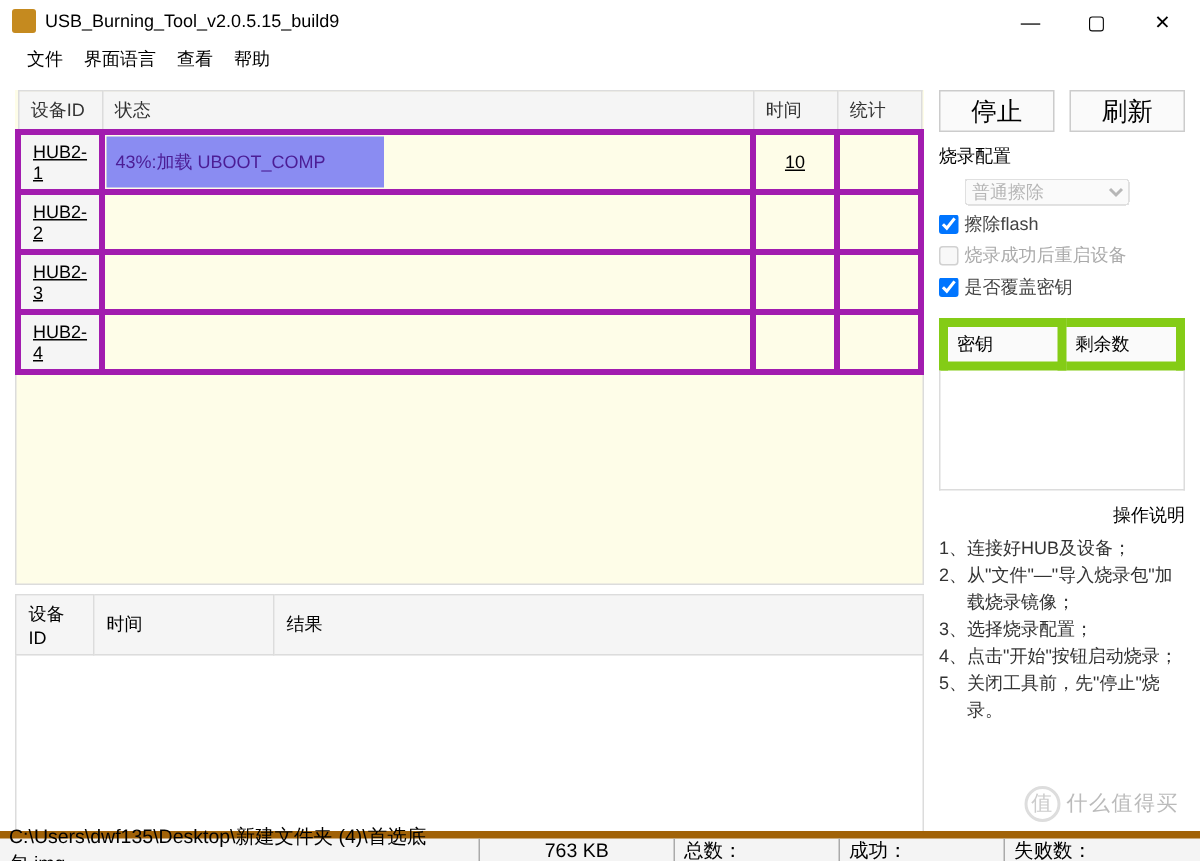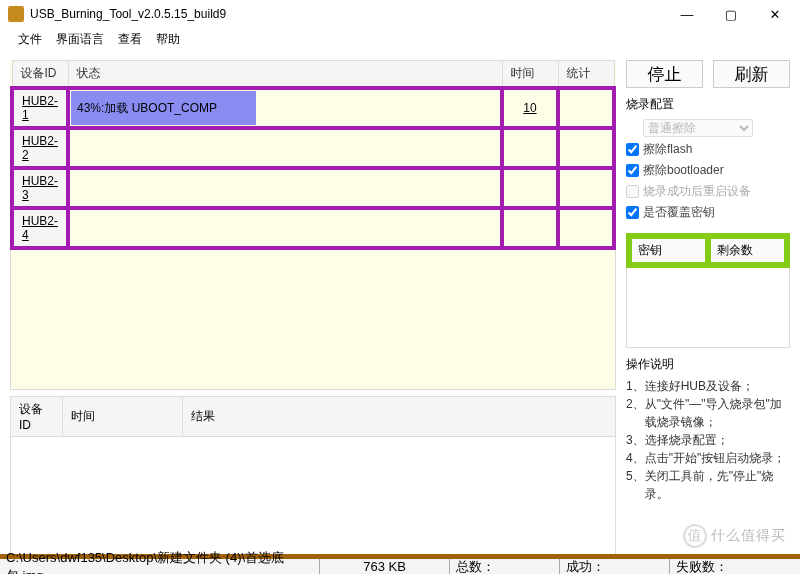--- a/index.html
+++ b/index.html
@@ -15,42 +15,42 @@
 
   .main { display: flex; padding: 10px; gap: 10px; height: 500px; }
   .left { flex: 1; display: flex; flex-direction: column; gap: 6px; }
   .right { width: 164px; display: flex; flex-direction: column; gap: 8px; }
 
   .devtable { border: 1px solid #dcdcdc; border-collapse: collapse; width: 100%; background: #fefde8; }
   .devtable th { background: #f5f5f5; font-weight: normal; text-align: left; padding: 4px 8px; border: 1px solid #dcdcdc; color: #333; }
   .devtable td { border: 4px solid #a21caf; padding: 4px 8px; height: 18px; text-decoration: underline; }
   .devtable .idcol { width: 52px; background: #f5f5f5; }
   .progresscell { position: relative; padding: 0 !important; height: 24px !important; }
-  .progressbar { position: absolute; top: 1px; left: 1px; bottom: 1px; background: #8a8cf2; display: flex; align-items: center; padding-left: 6px; color: #000000; }
+  .progressbar { position: absolute; top: 1px; left: 1px; bottom: 1px; background: #8a8cf2; display: flex; align-items: center; padding-left: 6px; color: #4c1d95; }
   .timecol { width: 56px; text-align: center; }
   .statcol { width: 56px; }
 
   .devbody-extra { background: #fefde8; border: 1px solid #dcdcdc; border-top: none; height: 140px; }
 
   .logtable { border: 1px solid #dcdcdc; border-collapse: collapse; width: 100%; background: #fff; }
   .logtable th { background: #f5f5f5; font-weight: normal; text-align: left; padding: 4px 8px; border: 1px solid #dcdcdc; }
   .logbody { border: 1px solid #dcdcdc; border-top: none; height: 160px; }
 
   .buttons { display: flex; gap: 10px; }
   .btn { flex: 1; height: 28px; border: 1px solid #ccc; background: #fafafa; font-size: 17px; cursor: pointer; }
   .group-title { font-size: 12px; margin-bottom: 6px; }
   .chk-row { display: flex; align-items: center; gap: 4px; font-size: 12px; margin: 4px 0; color: #444; }
   .chk-row.disabled { color: #aaa; }
   .chk-row select { margin-left: 17px; width: 110px; font-size: 12px; color: #999; }
 
   .keytable { border: 1px solid #dcdcdc; border-collapse: collapse; width: 100%; }
   .keytable th { font-weight: normal; padding: 3px 6px; border: 6px solid #84cc16; background: #fafafa; font-size: 12px; text-align: left; }
   .keybody { border: 1px solid #dcdcdc; border-top: none; height: 80px; }
 
-  .instr-title { font-size: 12px; margin-bottom: 4px; }
+  .instr-title { font-size: 12px; margin-bottom: 4px; text-align: right; }
   .instr { font-size: 12px; line-height: 1.5; color: #333; }
   .instr .step { display: flex; }
   .instr .num { flex-shrink: 0; }
 
   .statusbar { position: absolute; bottom: 0; left: 0; right: 0; height: 20px; border-top: 5px solid #a16207; display: flex; align-items: center; font-size: 13px; background: #f4f4f4; }
   .statusbar .cell { padding: 0 6px; border-right: 1px solid #aaa; height: 100%; display: flex; align-items: center; }
   .statusbar .path { width: 320px; }
   .statusbar .size { width: 130px; text-align: center; justify-content: center; }
   .statusbar .lbl { width: 110px; }
 
@@ -145,24 +145,20 @@
       <div class="group-title">烧录配置</div>
       <div class="chk-row">
         <select disabled="">
           <option>普通擦除</option>
         </select>
       </div>
       <div class="chk-row">
         <input type="checkbox" checked="" style="">
         <span>擦除flash</span>
       </div>
-      <div class="chk-row">
-        <input type="checkbox" checked="" style="">
-        <span>擦除bootloader</span>
-      </div>
       <div class="chk-row disabled">
         <input type="checkbox" disabled="" style="">
         <span>烧录成功后重启设备</span>
       </div>
       <div class="chk-row">
         <input type="checkbox" checked="" style="">
         <span>是否覆盖密钥</span>
       </div>
     </div>
 

